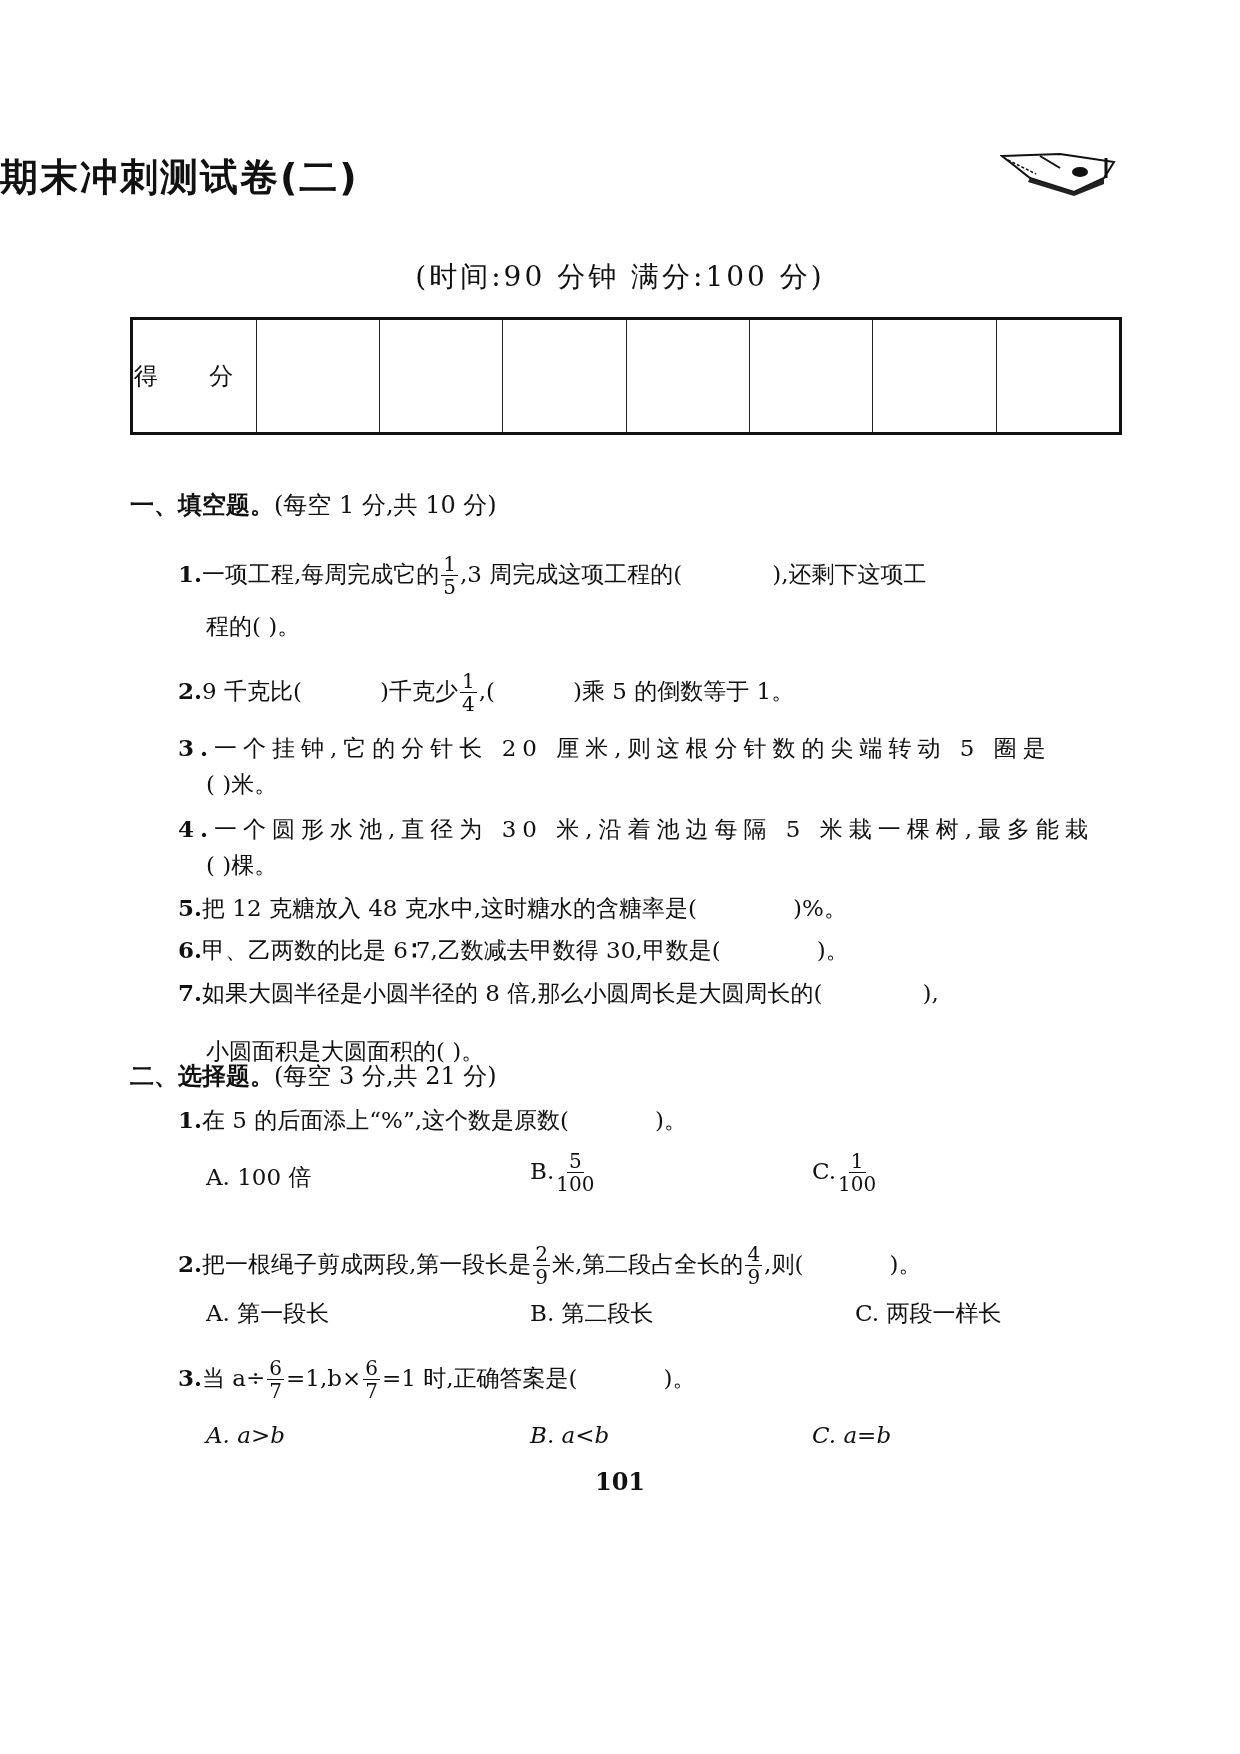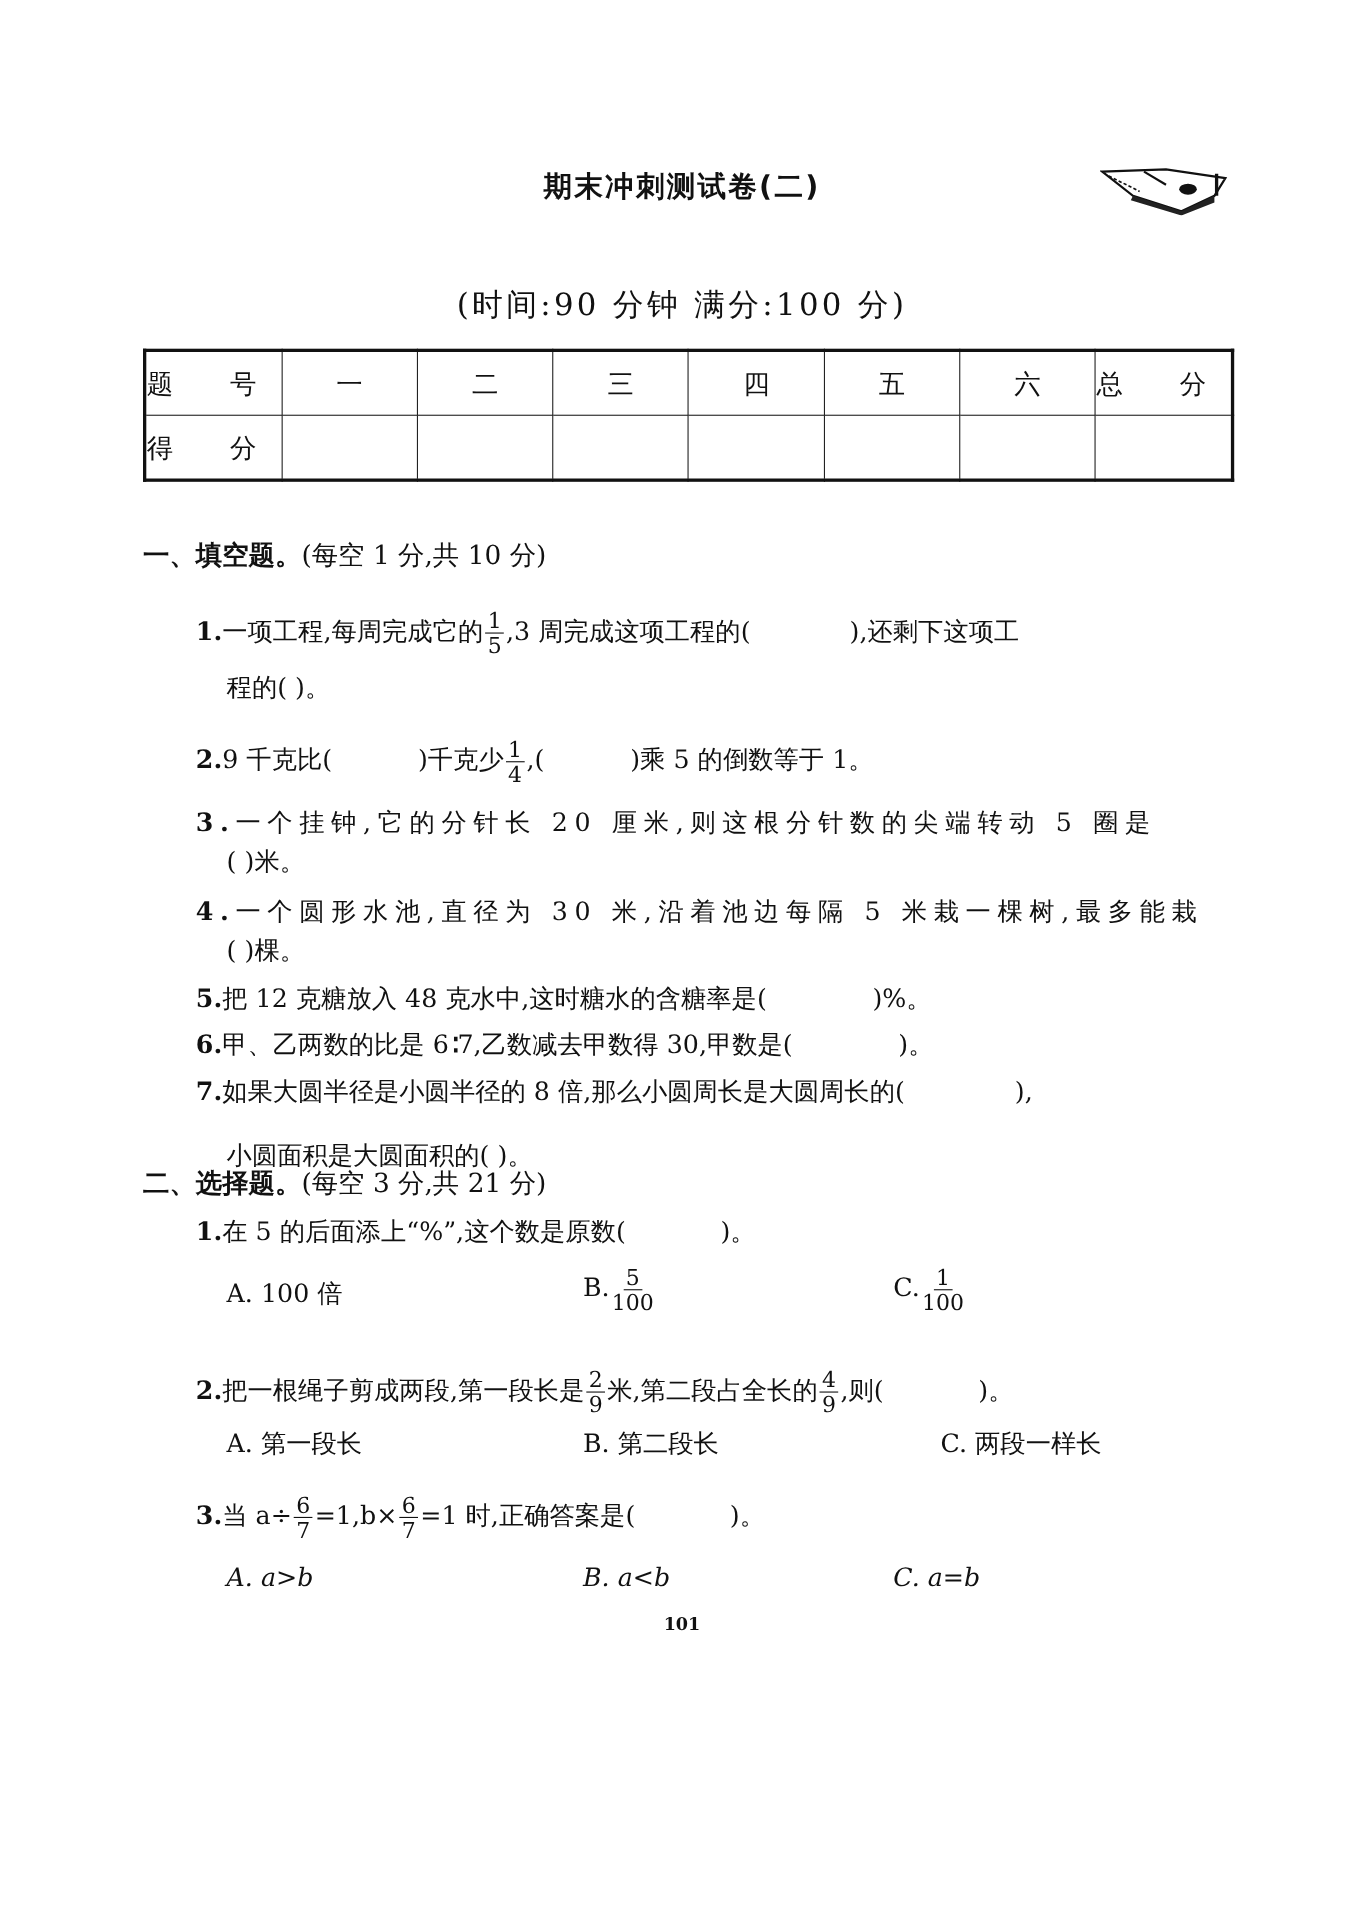--- a/index.html
+++ b/index.html
@@ -2,22 +2,22 @@
 <html><head>
   <meta charset="utf-8">
   <style>
     html, body { margin: 0; padding: 0; background: #ffffff; }
     body {
       width: 1240px; height: 1754px; position: relative; overflow: hidden;
       font-family: "DejaVu Serif", "Liberation Serif", serif; color: #111;
     }
     .abs { position: absolute; }
     .title {
-      left: 0; width: 1240px; top: 152px; text-align: center;
-      font-size: 26px; font-weight: bold; letter-spacing: 2px;
+      left: 0; width: 1240px; top: 152px; 
+      font-size: 38px; font-weight: bold; letter-spacing: 2px;
       font-family: "DejaVu Sans", "Liberation Sans", sans-serif;
     }
     .subtitle {
       left: 0; width: 1240px; top: 258px; text-align: center;
       font-size: 28px; letter-spacing: 3px;
     }
     .deco { left: 1000px; top: 148px; width: 116px; height: 48px; }
     table.score {
       position: absolute; left: 130px; top: 317px; width: 992px; height: 118px;
       border-collapse: collapse; border: 3px solid #111;
@@ -29,51 +29,41 @@
     }
     table.score td.head { letter-spacing: 22px; }
     .line { font-size: 23px; line-height: 30px; white-space: nowrap; }
     .qnum { font-weight: bold; }
     .section { font-size: 24px; line-height: 30px; white-space: nowrap; }
     .section .sec-title { font-weight: bold; font-family: "DejaVu Sans", "Liberation Sans", sans-serif; }
     .frac { display: inline-flex; flex-direction: column; align-items: center; vertical-align: middle; font-size: 20px; line-height: 22px; margin: 0 2px; }
     .frac .num { border-bottom: 1.5px solid #111; padding: 0 2px; }
     .blank { display: inline-block; }
     .opt { font-size: 23px; line-height: 30px; white-space: nowrap; }
-    .pageno { left: 0; width: 1240px; top: 1467px; text-align: center; font-size: 16px; font-weight: bold; }
+    .pageno { left: 0; width: 1240px; top: 1467px; text-align: center; font-size: 24px; font-weight: bold; }
     .spaced { letter-spacing: 6px; }
   </style>
 </head>
 <body>
 
 <div class="abs title">期末冲刺测试卷(二)</div>
 
 <svg class="abs deco" viewBox="0 0 116 48">
   <polygon points="2,8 60,6 114,14 104,30 74,44 30,30" fill="#fff" stroke="#111" stroke-width="2"></polygon>
   <polygon points="30,30 74,44 104,30 104,36 74,48 28,34" fill="#222"></polygon>
   <line x1="8" y1="12" x2="36" y2="26" stroke="#111" stroke-width="1.5" stroke-dasharray="3 2"></line>
   <line x1="40" y1="8" x2="60" y2="20" stroke="#111" stroke-width="2"></line>
   <ellipse cx="80" cy="24" rx="8" ry="5" fill="#111"></ellipse>
   <line x1="106" y1="10" x2="106" y2="30" stroke="#111" stroke-width="3"></line>
 </svg>
 
 <div class="abs subtitle">(时间:90 分钟   满分:100 分)</div>
 
 <table class="score">
   <tbody>
-      <tr>
-    <td class="head">题 号</td>
-    <td>一</td>
-    <td>二</td>
-    <td>三</td>
-    <td>四</td>
-    <td>五</td>
-    <td>六</td>
-    <td class="head">总 分</td>
-  </tr>
   <tr>
     <td class="head">得 分</td>
     <td></td>
     <td></td>
     <td></td>
     <td></td>
     <td></td>
     <td></td>
     <td></td>
   </tr>

